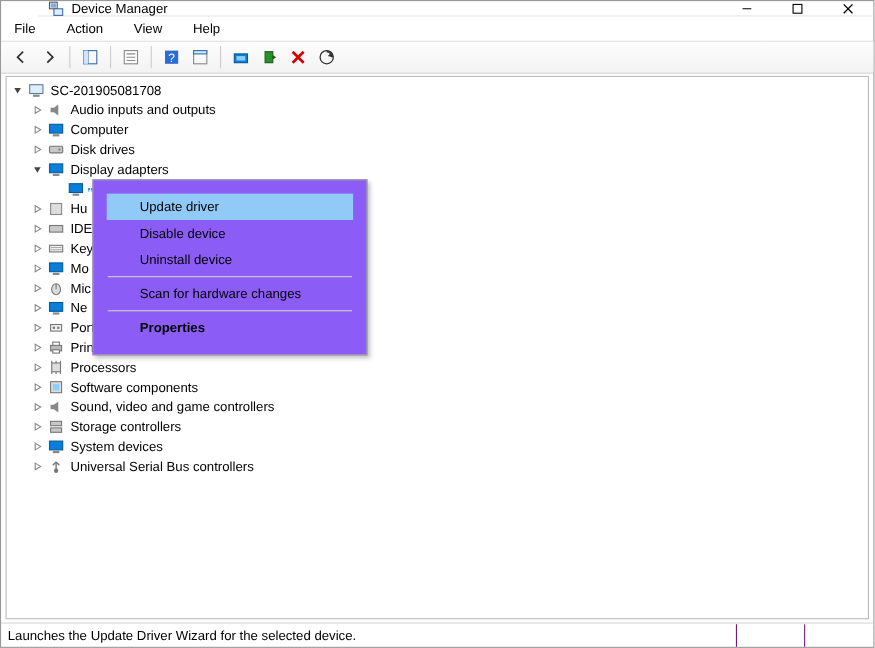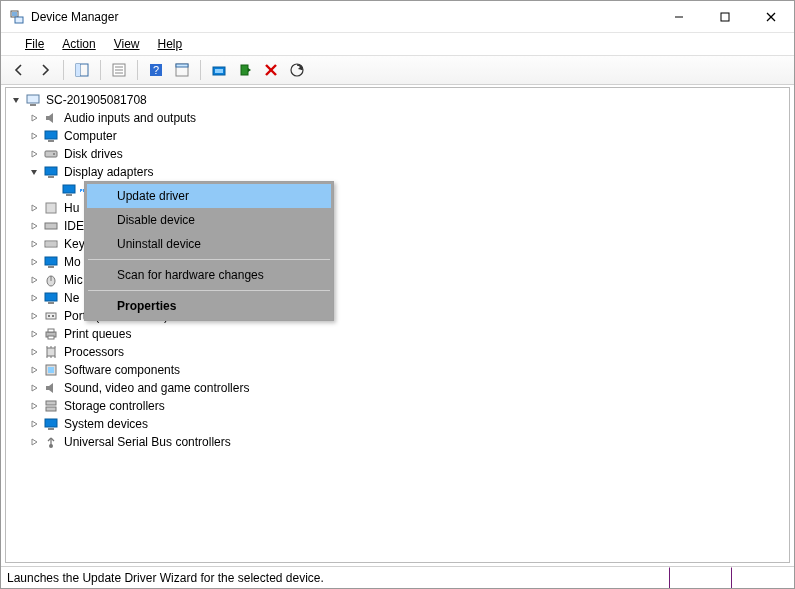--- a/index.html
+++ b/index.html
@@ -16,45 +16,45 @@
     border: 1px solid #999;
     display: flex;
     flex-direction: column;
     position: relative;
     background: #fff;
   }
   
   .titlebar {
     display: flex;
     align-items: center;
-    height: 32px;
+    height: 14px;
     padding: 0 0 0 8px;
     border-bottom: 1px solid #e5e5e5;
+    margin-left: 34px;
   }
   .titlebar .app-icon {
     width: 16px; height: 16px;
     margin-right: 6px;
     display: inline-flex; align-items: center; justify-content: center;
   }
   .titlebar .title { flex: 0 0 auto; }
   .titlebar .spacer { flex: 1 1 auto; }
   .win-controls { display: flex; height: 100%; }
   .win-btn {
     width: 46px; height: 100%;
     display: flex; align-items: center; justify-content: center;
     color: #000;
   }
 
   
   .menubar {
-    display: flex; gap: 2px;
-    padding: 2px 16px;
+    display: flex; gap: 12px;
+    padding: 2px 4px;
     height: 22px;
     align-items: center;
-    text-decoration: underline;
   }
   .menubar .menu-item { padding: 2px 8px; }
 
   
   .toolbar {
     display: flex; align-items: center;
     height: 30px;
     padding: 2px 6px;
     gap: 2px;
     border-top: 1px solid #e0e0e0;
@@ -101,23 +101,23 @@
     background: #cce8ff;
     border: 1px dotted #3399ff;
     padding: 0 1px;
   }
   .label { padding: 0 2px; }
 
   
   .context-menu {
     position: absolute;
     border: 1px solid #a0a0a0;
-    background: #a3a3a3;
+    background: #8b5cf6;
     box-shadow: 2px 2px 4px rgba(0,0,0,0.25);
-    padding: 2px;
+    padding: 12px;
     min-width: 250px;
     font-size: 12px;
   }
   .cm-item {
     padding: 4px 20px 4px 30px;
     height: 24px;
     display: flex; align-items: center;
   }
   .cm-item.highlight { background: #91c9f7; }
   .cm-item.bold { font-weight: 600; }

